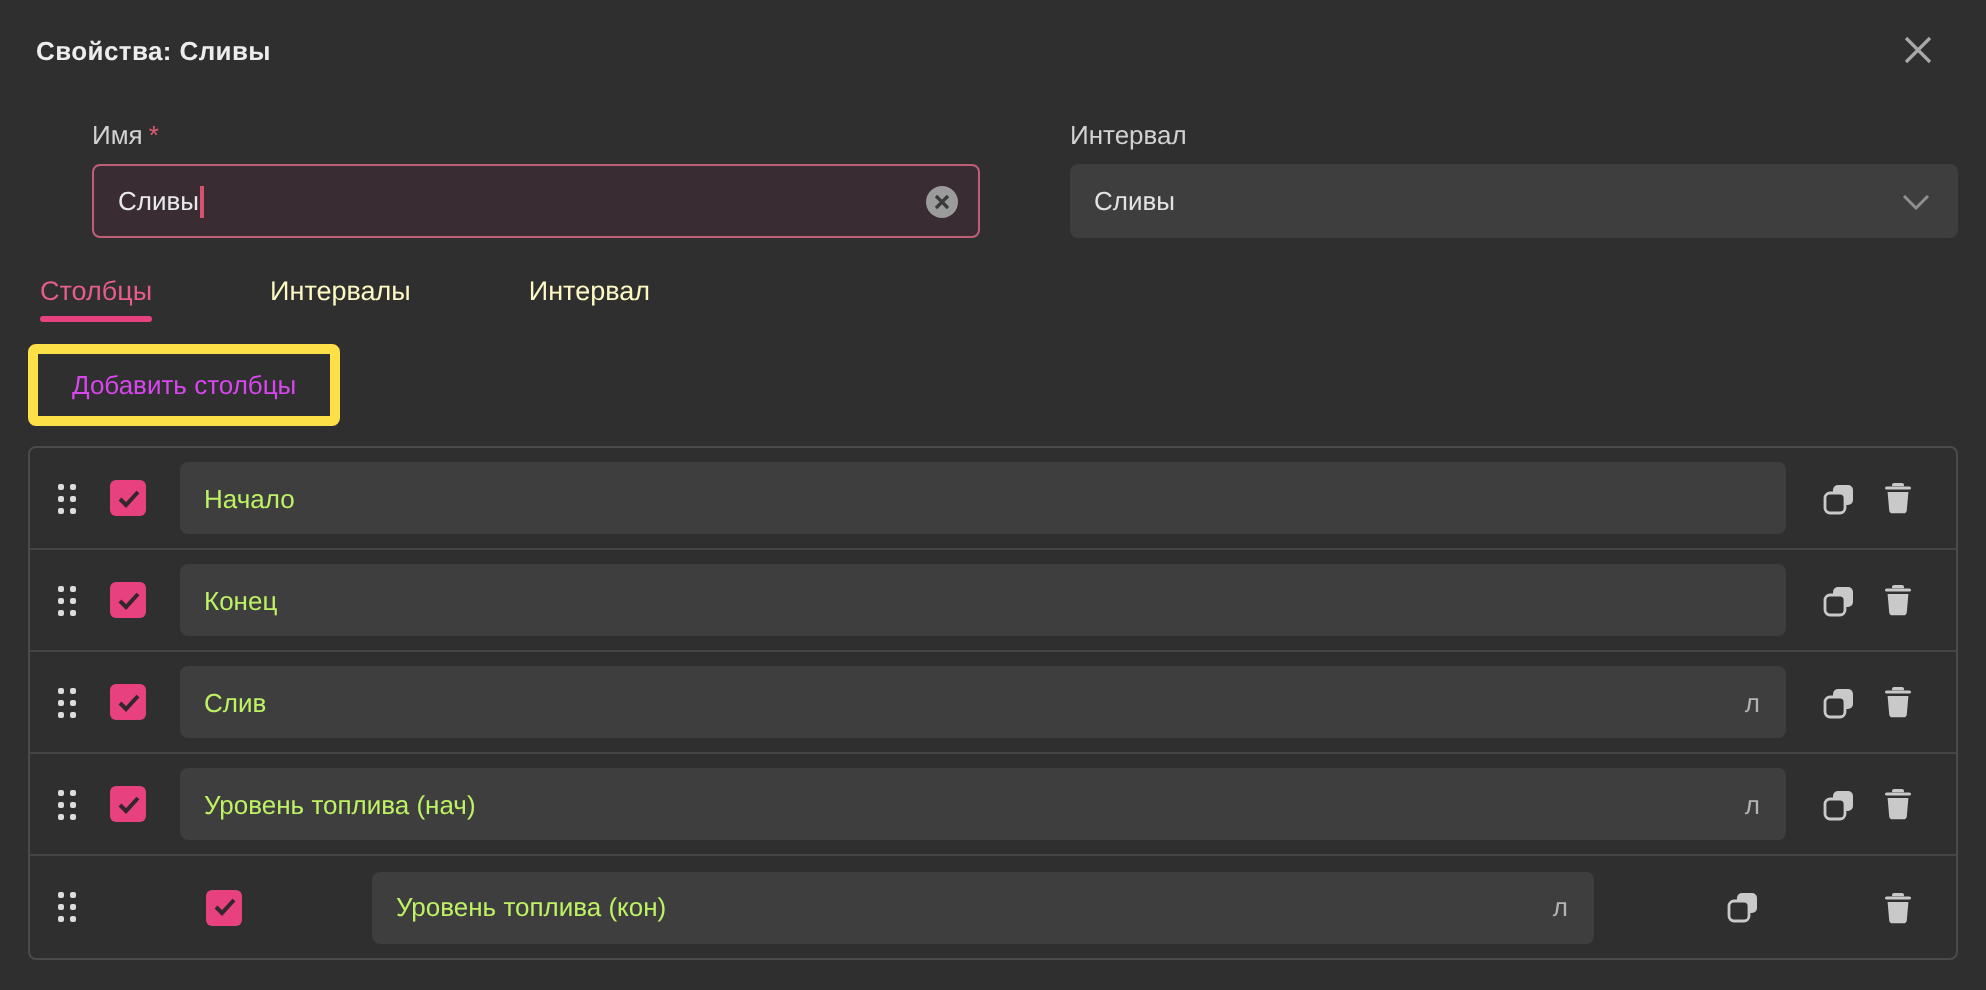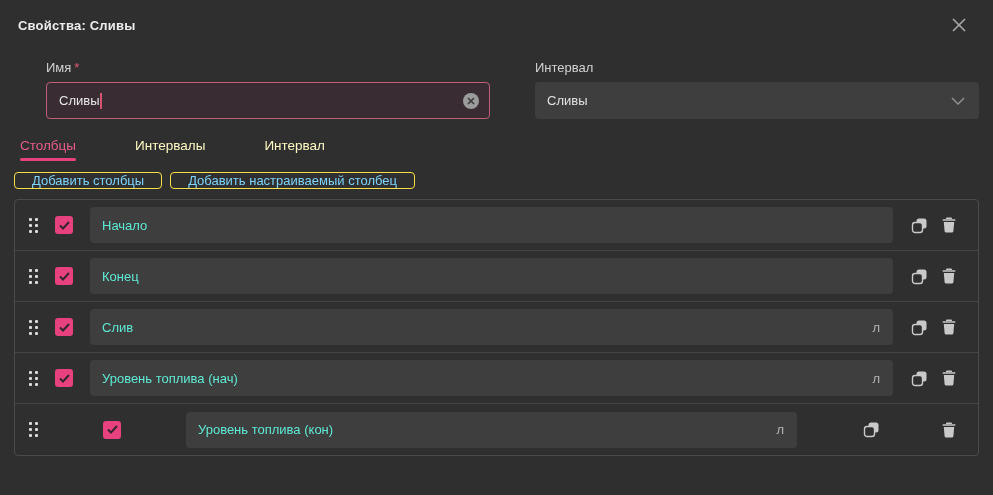--- a/index.html
+++ b/index.html
@@ -56,23 +56,23 @@
   .tab { font-size: 13.5px; color: #fef9c3; padding-bottom: 8px; cursor: pointer; position: relative; }
   .tab.active { color: #e75b8d; }
   .tab.active::after {
     content: ""; position: absolute; left: 0; right: 0; bottom: 0;
     height: 3px; border-radius: 2px; background: #e8417f;
   }
 
   
   .toolbar { display: flex; gap: 8px; margin-top: 11px; }
   .btn {
-    background: transparent; border: 1px solid #fde047; border-radius: 4px;
-    color: #7dd3fc; font-size: 13px; font-family: "Liberation Sans", sans-serif;
-    height: 17px; padding: 0 17px; cursor: pointer;
+    background: transparent; border: 5px solid #fde047; border-radius: 4px;
+    color: #d946ef; font-size: 13px; font-family: "Liberation Sans", sans-serif;
+    height: 41px; padding: 0 17px; cursor: pointer;
   }
 
   
   .columns-list {
     margin-top: 10px; border: 1px solid #4b4b4b; border-radius: 4px;
     overflow: hidden;
   }
   .column-row {
     height: 51px; display: flex; align-items: center;
     padding: 0 18px 0 14px; border-bottom: 1px solid #454545;
@@ -92,21 +92,21 @@
     cursor: pointer; flex: none;
   }
   .checkbox svg { stroke: #33272c; }
 
   .row-input {
     flex: 1; height: 36px; background: #3e3e3e; border-radius: 4px;
     display: flex; align-items: center; margin-right: 15px; position: relative;
   }
   .row-input input {
     flex: 1; background: transparent; border: none; outline: none;
-    color: #5eead4; font-size: 13px; font-family: "Liberation Sans", sans-serif;
+    color: #bef264; font-size: 13px; font-family: "Liberation Sans", sans-serif;
     padding: 0 12px; height: 100%;
   }
   .row-unit { font-size: 13px; color: #b3b3b3; padding-right: 13px; flex: none; }
   .row-unit:empty { padding-right: 0; }
 
   .icon-btn {
     width: 22px; height: 22px; display: flex; align-items: center; justify-content: center;
     cursor: pointer; flex: none;
   }
   .icon-btn + .icon-btn { margin-left: 8px; }
@@ -157,21 +157,20 @@
   </div>
 
   <div class="tabs">
     <div class="tab active">Столбцы</div>
     <div class="tab">Интервалы</div>
     <div class="tab">Интервал</div>
   </div>
 
   <div class="toolbar">
     <button class="btn">Добавить столбцы</button>
-    <button class="btn">Добавить настраиваемый столбец</button>
   </div>
 
   <div class="columns-list">
   <div class="column-row">
     <div class="drag-handle">
       <i></i>
           <i></i>
           <i></i>
           <i></i>
           <i></i>

